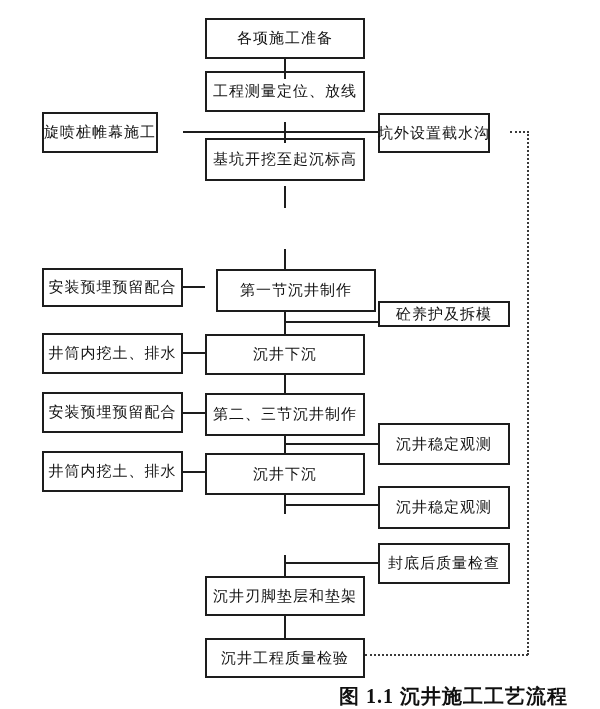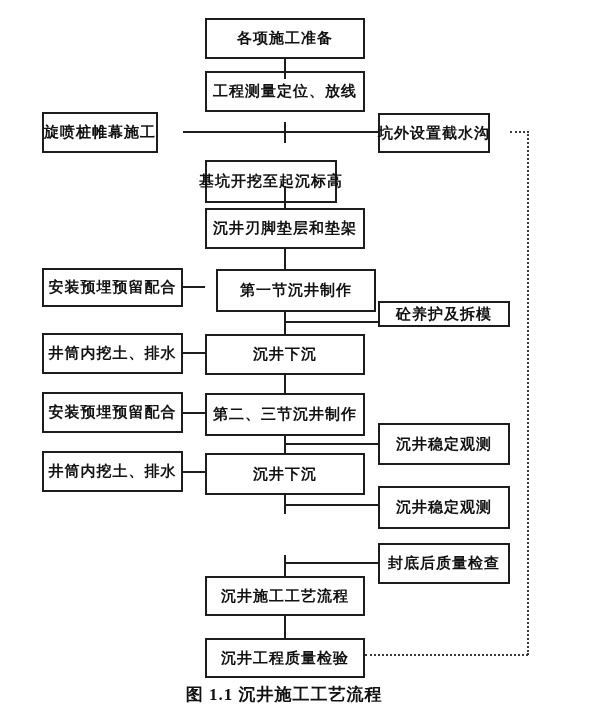--- a/index.html
+++ b/index.html
@@ -16,52 +16,50 @@
     box-sizing: border-box;
     border: 2px solid #1d1d1d;
     background: #ffffff;
     display: flex;
     align-items: center;
     justify-content: center;
     font-size: 15px;
     color: #121212;
     letter-spacing: 1px;
     white-space: nowrap;
-    font-weight: bold;
   }
   .hline { position: absolute; height: 2px; background: #1d1d1d; }
   .vline { position: absolute; width: 2px; background: #1d1d1d; }
   .hdot  { position: absolute; height: 0; border-top: 2px dotted #3a3a3a; }
   .vdot  { position: absolute; width: 0; border-left: 2px dotted #3a3a3a; }
   .caption {
     position: absolute;
     left: 0;
     top: 683px;
     width: 568px;
-    text-align: center;
+    text-align: right;
     font-weight: bold;
-    font-size: 17px;
+    font-size: 20px;
     color: #101010;
     letter-spacing: 1px;
   }
 </style>
 </head>
 <body>
 
 <div class="stage">
 
   <div class="box" style="left:205px;top:18px;width:160px;height:41px">各项施工准备</div>
   <div class="box" style="left:205px;top:71px;width:160px;height:41px">工程测量定位、放线</div>
-  <div class="box" style="left:205px;top:160px;width:132px;height:43px">基坑开挖至起沉标高</div>
-  <div class="box" style="left:205px;top:208px;width:160px;height:41px">沉井刃脚垫层和垫架</div>
+  <div class="box" style="left:205px;top:138px;width:160px;height:43px">基坑开挖至起沉标高</div>
   <div class="box" style="left:216px;top:269px;width:160px;height:43px">第一节沉井制作</div>
   <div class="box" style="left:205px;top:334px;width:160px;height:41px">沉井下沉</div>
   <div class="box" style="left:205px;top:393px;width:160px;height:43px">第二、三节沉井制作</div>
   <div class="box" style="left:205px;top:453px;width:160px;height:42px">沉井下沉</div>
-  <div class="box" style="left:205px;top:576px;width:160px;height:40px">沉井施工工艺流程</div>
+  <div class="box" style="left:205px;top:576px;width:160px;height:40px">沉井刃脚垫层和垫架</div>
   <div class="box" style="left:205px;top:638px;width:160px;height:40px">沉井工程质量检验</div>
 
   <div class="box" style="left:42px;top:112px;width:116px;height:41px">旋喷桩帷幕施工</div>
   <div class="box" style="left:42px;top:268px;width:141px;height:39px">安装预埋预留配合</div>
   <div class="box" style="left:42px;top:333px;width:141px;height:41px">井筒内挖土、排水</div>
   <div class="box" style="left:42px;top:392px;width:141px;height:41px">安装预埋预留配合</div>
   <div class="box" style="left:42px;top:451px;width:141px;height:41px">井筒内挖土、排水</div>
 
   <div class="box" style="left:378px;top:113px;width:112px;height:40px">坑外设置截水沟</div>
   <div class="box" style="left:378px;top:301px;width:132px;height:26px">砼养护及拆模</div>

